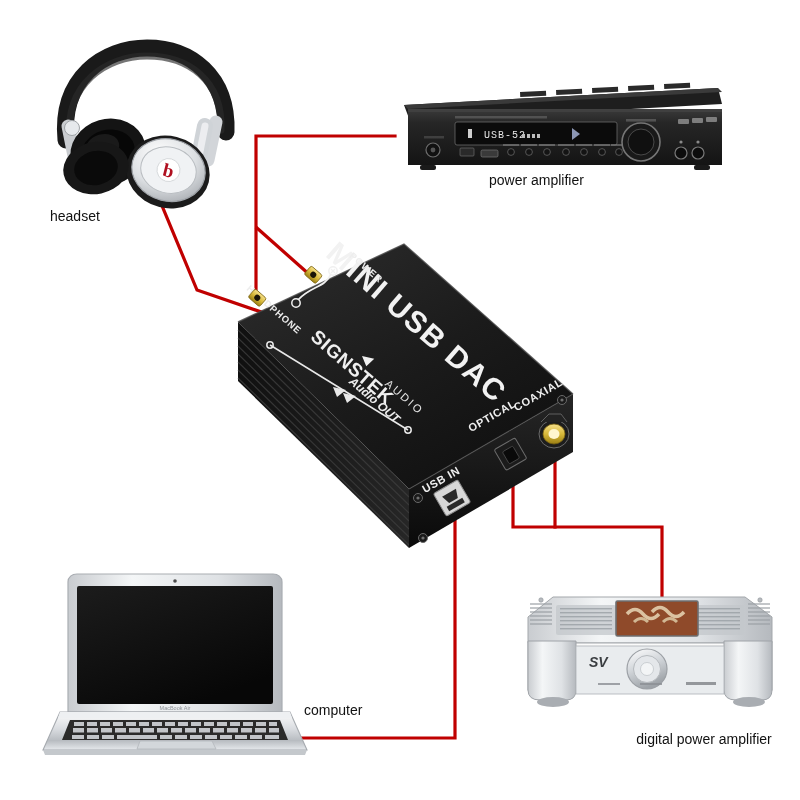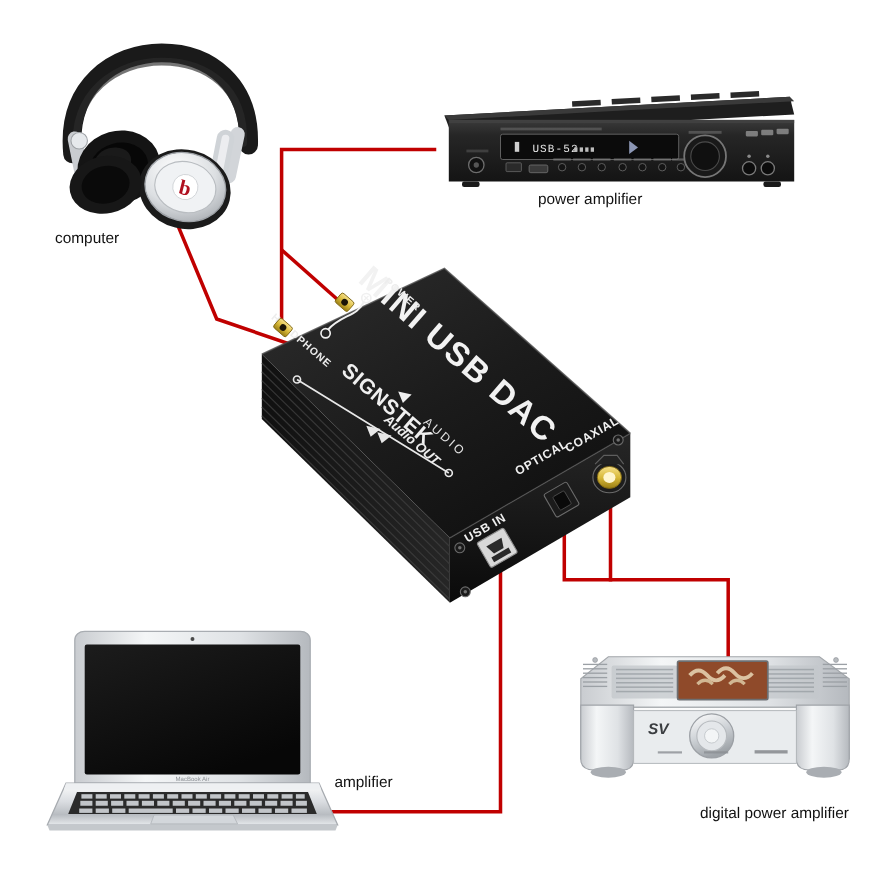--- a/index.html
+++ b/index.html
@@ -406,23 +406,23 @@
       <rect x="686" y="682" width="30" height="3" fill="#7e8286" opacity="0.8"></rect>
 
       <ellipse cx="553" cy="702" rx="16" ry="5" fill="#a9adb2"></ellipse>
       <ellipse cx="749" cy="702" rx="16" ry="5" fill="#a9adb2"></ellipse>
 
       <circle cx="541" cy="600" r="2.2" fill="#b7bbbf" stroke="#8f9398" stroke-width="0.6"></circle>
       <circle cx="760" cy="600" r="2.2" fill="#b7bbbf" stroke="#8f9398" stroke-width="0.6"></circle>
     </g>
   </svg>
 
-  <div class="lbl" style="left:50px;top:208px;">computer</div>
+  <div class="lbl" style="left:50px;top:208px;">headset</div>
 
   <div class="lbl" style="left:489px;top:172px;">power amplifier</div>
 
-  <div class="lbl" style="left:304px;top:702px;">amplifier</div>
+  <div class="lbl" style="left:304px;top:702px;">computer</div>
 
   <div class="lbl ctr" style="left:592px;top:731px;width:224px;">
     <div>digital power amplifier</div>
   </div>
 
 </div>
 
 </body></html>

